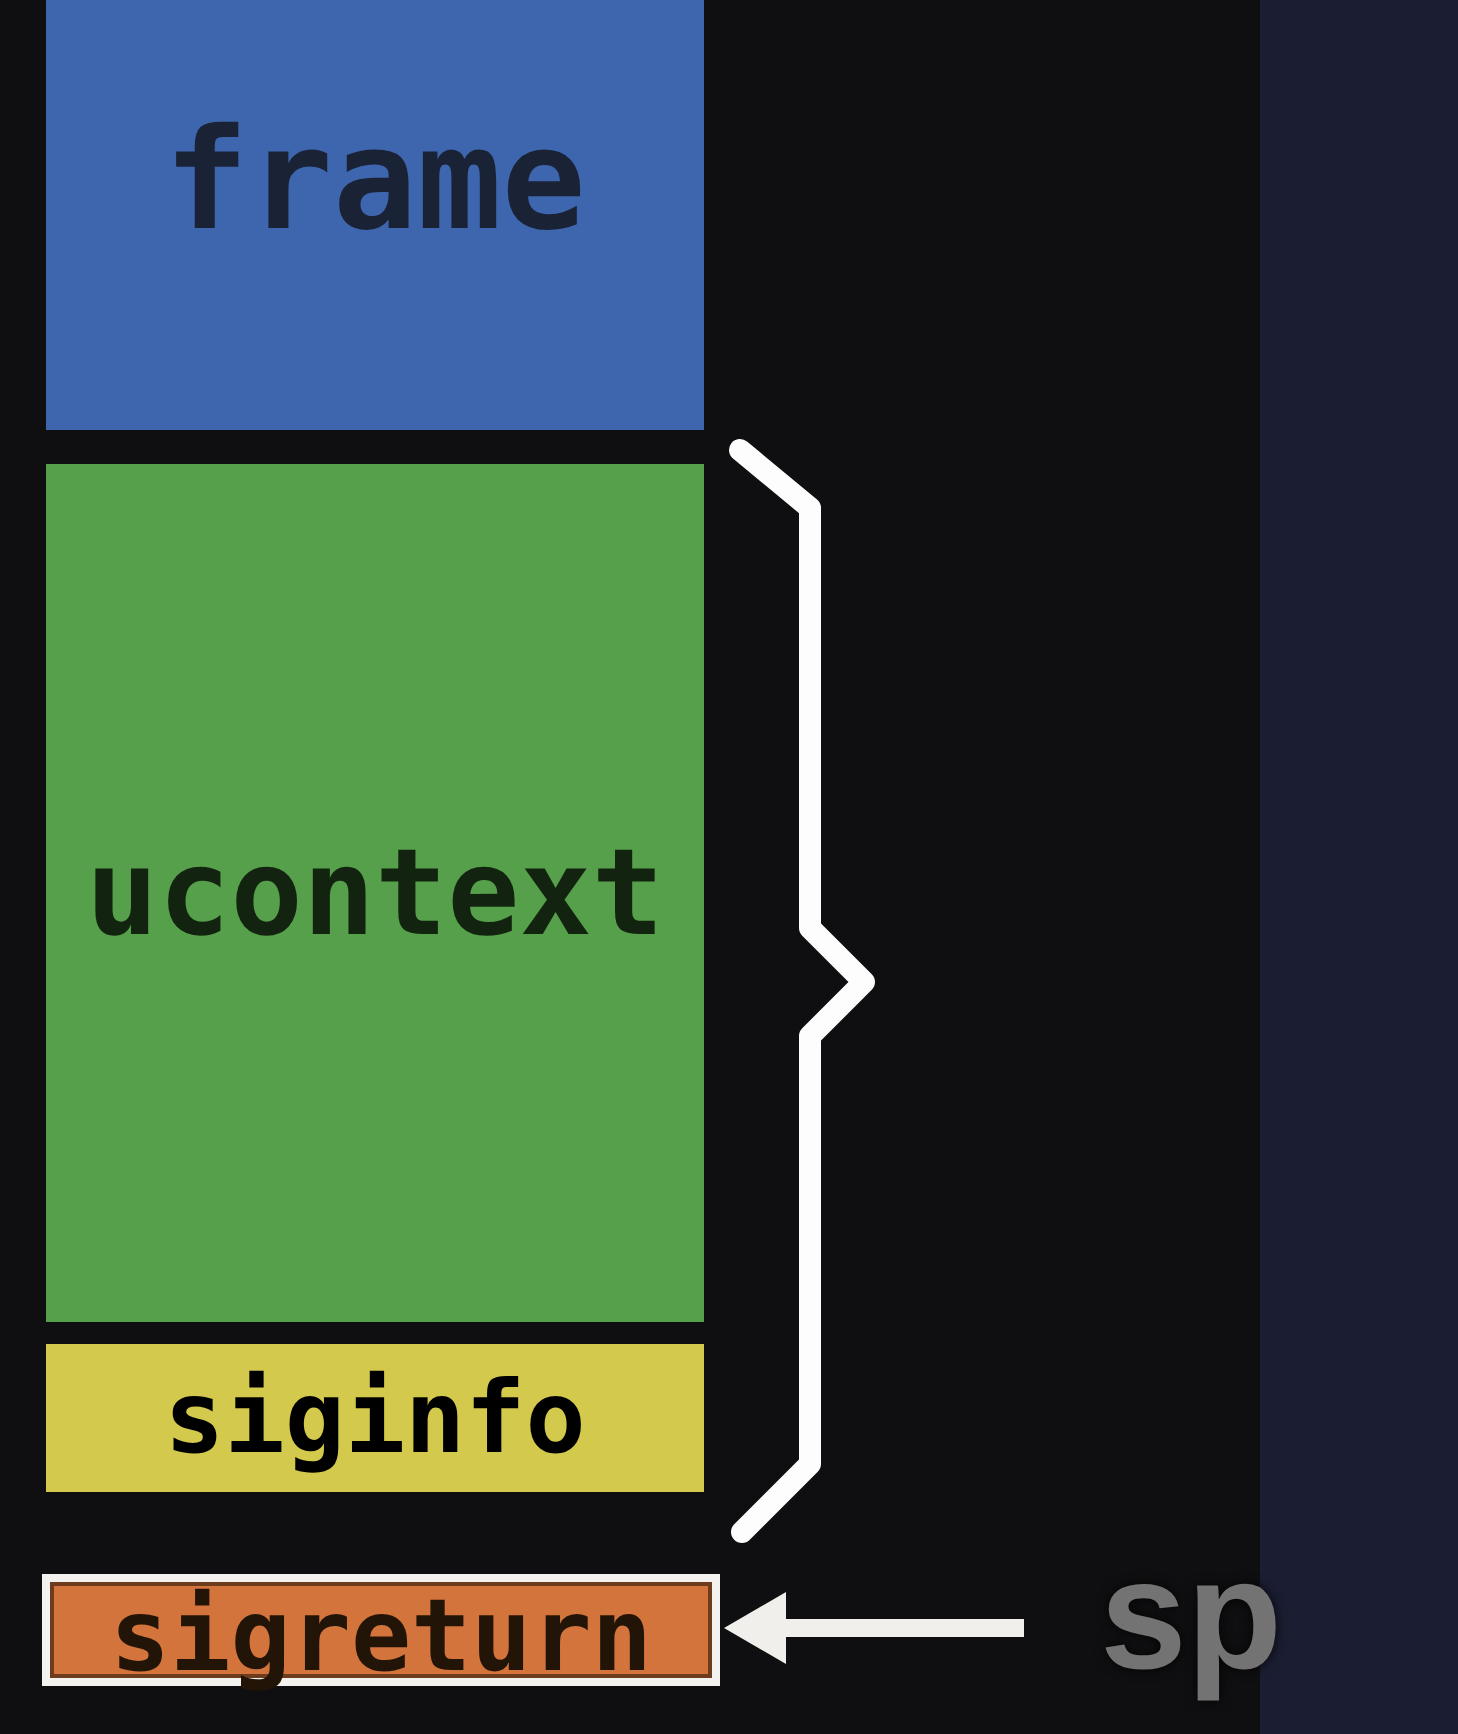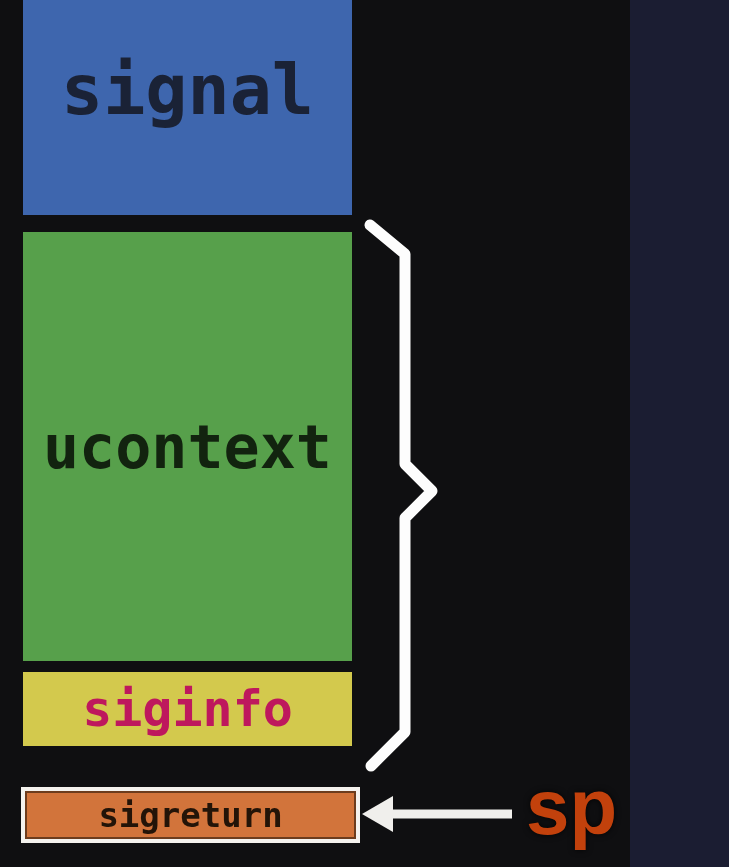--- a/index.html
+++ b/index.html
@@ -21,31 +21,31 @@
   }
   .mem-box{
     position:absolute;left:23px;width:329px;
     display:flex;align-items:center;justify-content:center;
     font-family:"DejaVu Sans Mono",monospace;
     font-weight:bold;
     box-sizing:border-box;
   }
   #box-stack{top:-35px;height:250px;font-size:70px;color:#1a2236;}
   #box-ucontext{top:232px;height:429px;font-size:60px;color:#12230f;}
-  #box-siginfo{top:672px;height:74px;font-size:50px;color:#be185d;}
+  #box-siginfo{top:672px;height:74px;font-size:50px;color:#000000;}
   #frame-sigreturn{
     position:absolute;left:21px;top:787px;width:339px;height:56px;
     background:#f4f2ee;
     padding:4px;box-sizing:border-box;
   }
   #box-sigreturn{
     width:100%;height:100%;
-    display:flex;align-items:center;justify-content:center;
+    display:flex;align-items:flex-start;justify-content:center;
     font-family:"DejaVu Sans Mono",monospace;
-    font-weight:bold;font-size:34px;line-height:1;
+    font-weight:bold;font-size:50px;line-height:1;
     color:#231408;
     border:2px solid rgba(25,15,5,0.55);
     box-sizing:border-box;
     overflow:visible;
   }
   #overlay-svg{
     position:absolute;left:0;top:0;width:729px;height:867px;
     pointer-events:none;
   }
   .ann-text{
@@ -65,21 +65,21 @@
 </head>
 <body>
 
 <div id="canvas">
 
   <div class="side-band" style="background: rgb(27, 29, 50);"></div>
 
   <div class="artifact"></div>
 
   <div class="mem-box" id="box-stack" style="background: rgb(62, 102, 174);">
-    <span>signal</span>
+    <span>frame</span>
   </div>
 
   <div class="mem-box" id="box-ucontext" style="background: rgb(87, 160, 75);">
     <span>ucontext</span>
   </div>
 
   <div class="mem-box" id="box-siginfo" style="background: rgb(211, 201, 77);">
     <span>siginfo</span>
   </div>
 
@@ -89,15 +89,15 @@
     </div>
   </div>
 
   <svg id="overlay-svg" viewBox="0 0 729 867" xmlns="http://www.w3.org/2000/svg">
     <polyline points="370,225 405,254 405,464 432,491 405,518 405,732 371,766" fill="none" stroke="#fdfdfd" stroke-width="11" stroke-linecap="round" stroke-linejoin="round"></polyline>
     <line x1="512" y1="814" x2="392" y2="814" stroke="#f0efec" stroke-width="9"></line>
     <polygon points="362,814 393,796 393,832" fill="#f0efec"></polygon>
   </svg>
 
 
-  <div class="ann-text" id="sp-label" style="color: #c2410c;">sp</div>
+  <div class="ann-text" id="sp-label" style="color: #737373; margin-left: 24px;">sp</div>
 
 </div>
 
 </body></html>

